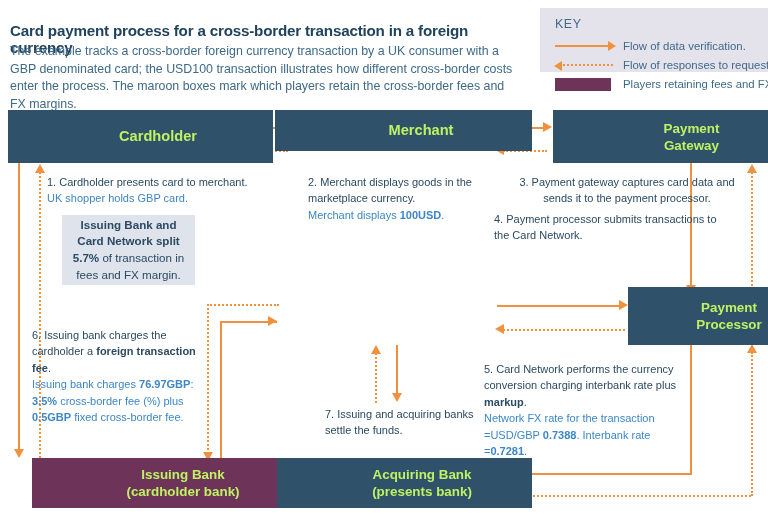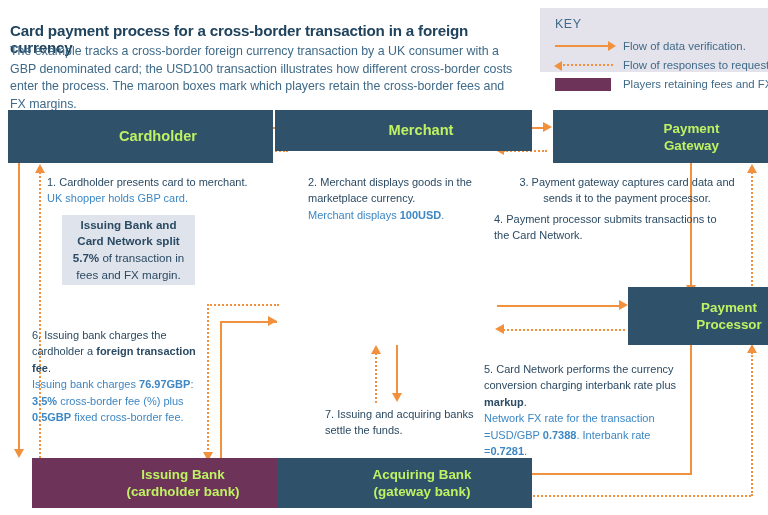--- a/index.html
+++ b/index.html
@@ -189,21 +189,21 @@
   <div class="pbox maroon" style="left:8px;top:458px;width:232px;height:50px;margin-left:24px;">
     <div>
       <span class="sub">Issuing Bank</span>
       <span class="sub">(cardholder bank)</span>
     </div>
   </div>
 
   <div class="pbox navy" style="left:277px;top:458px;width:220px;height:50px;">
     <div>
       <span class="sub">Acquiring Bank</span>
-      <span class="sub">(gateway bank)</span>
+      <span class="sub">(presents bank)</span>
     </div>
   </div>
 
   <div class="step" style="left:47px;top:174px;width:215px;">
     <span>1. Cardholder presents card to merchant.</span><br>
     <span class="hl">UK shopper holds GBP card.</span>
   </div>
 
   <div class="callout">
     <div>

